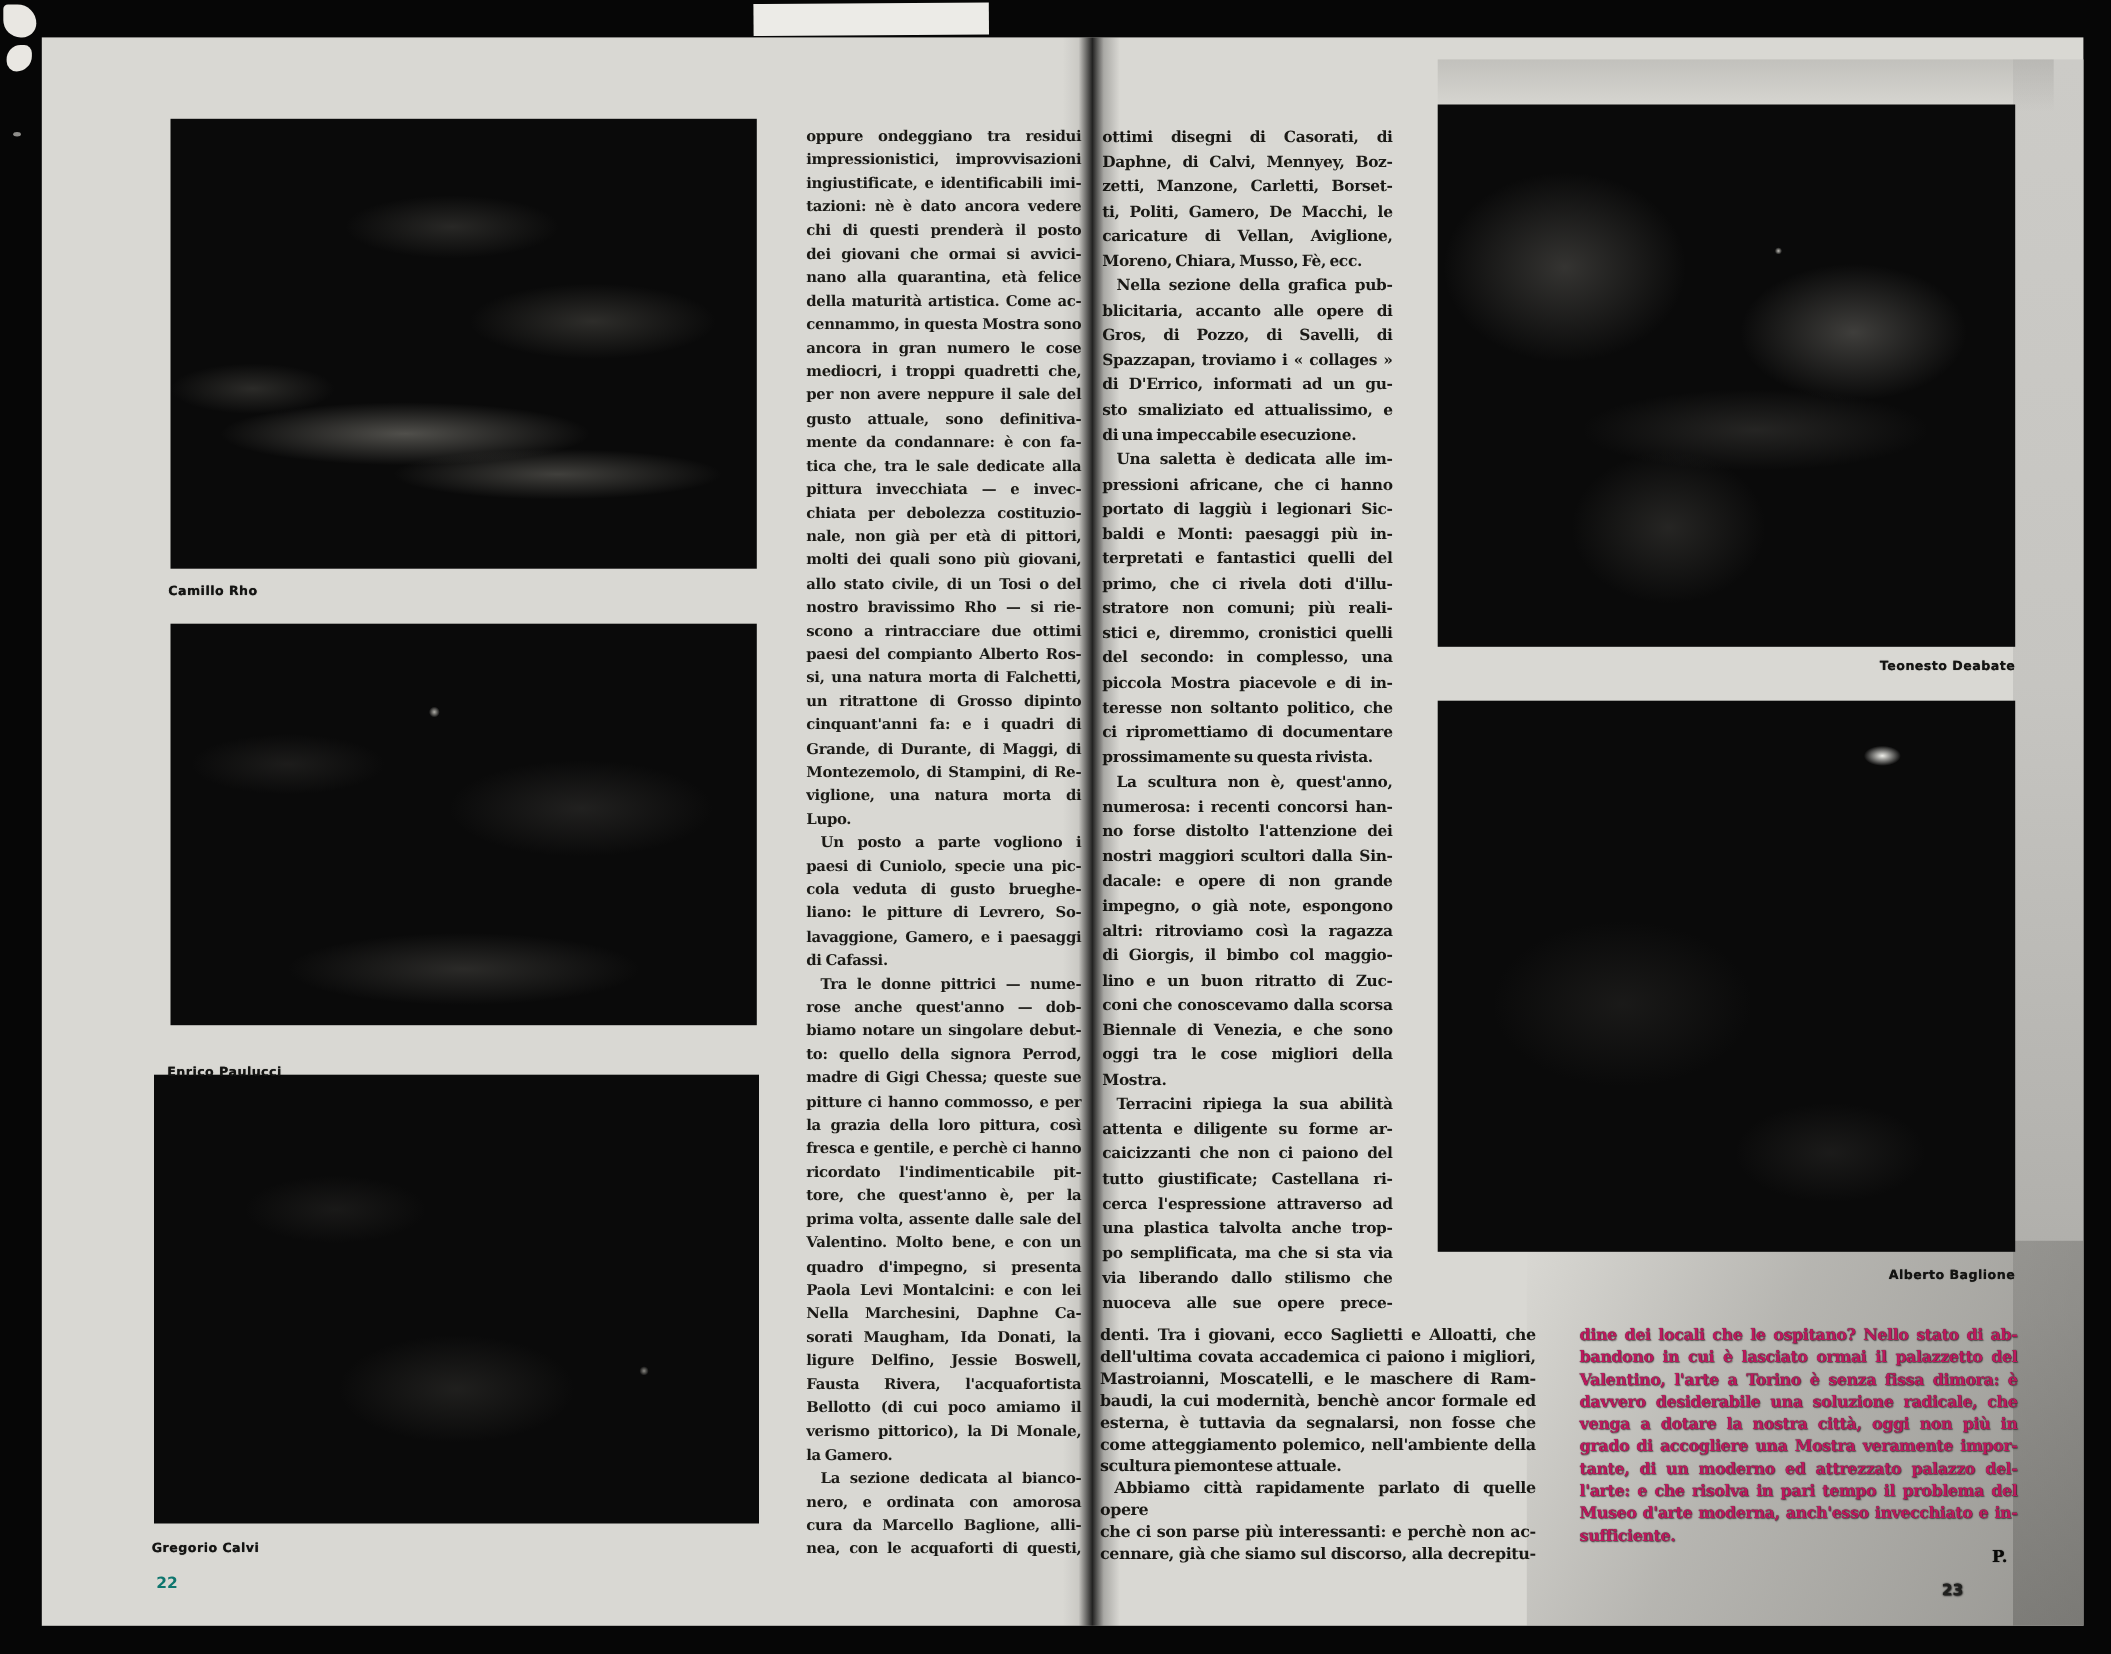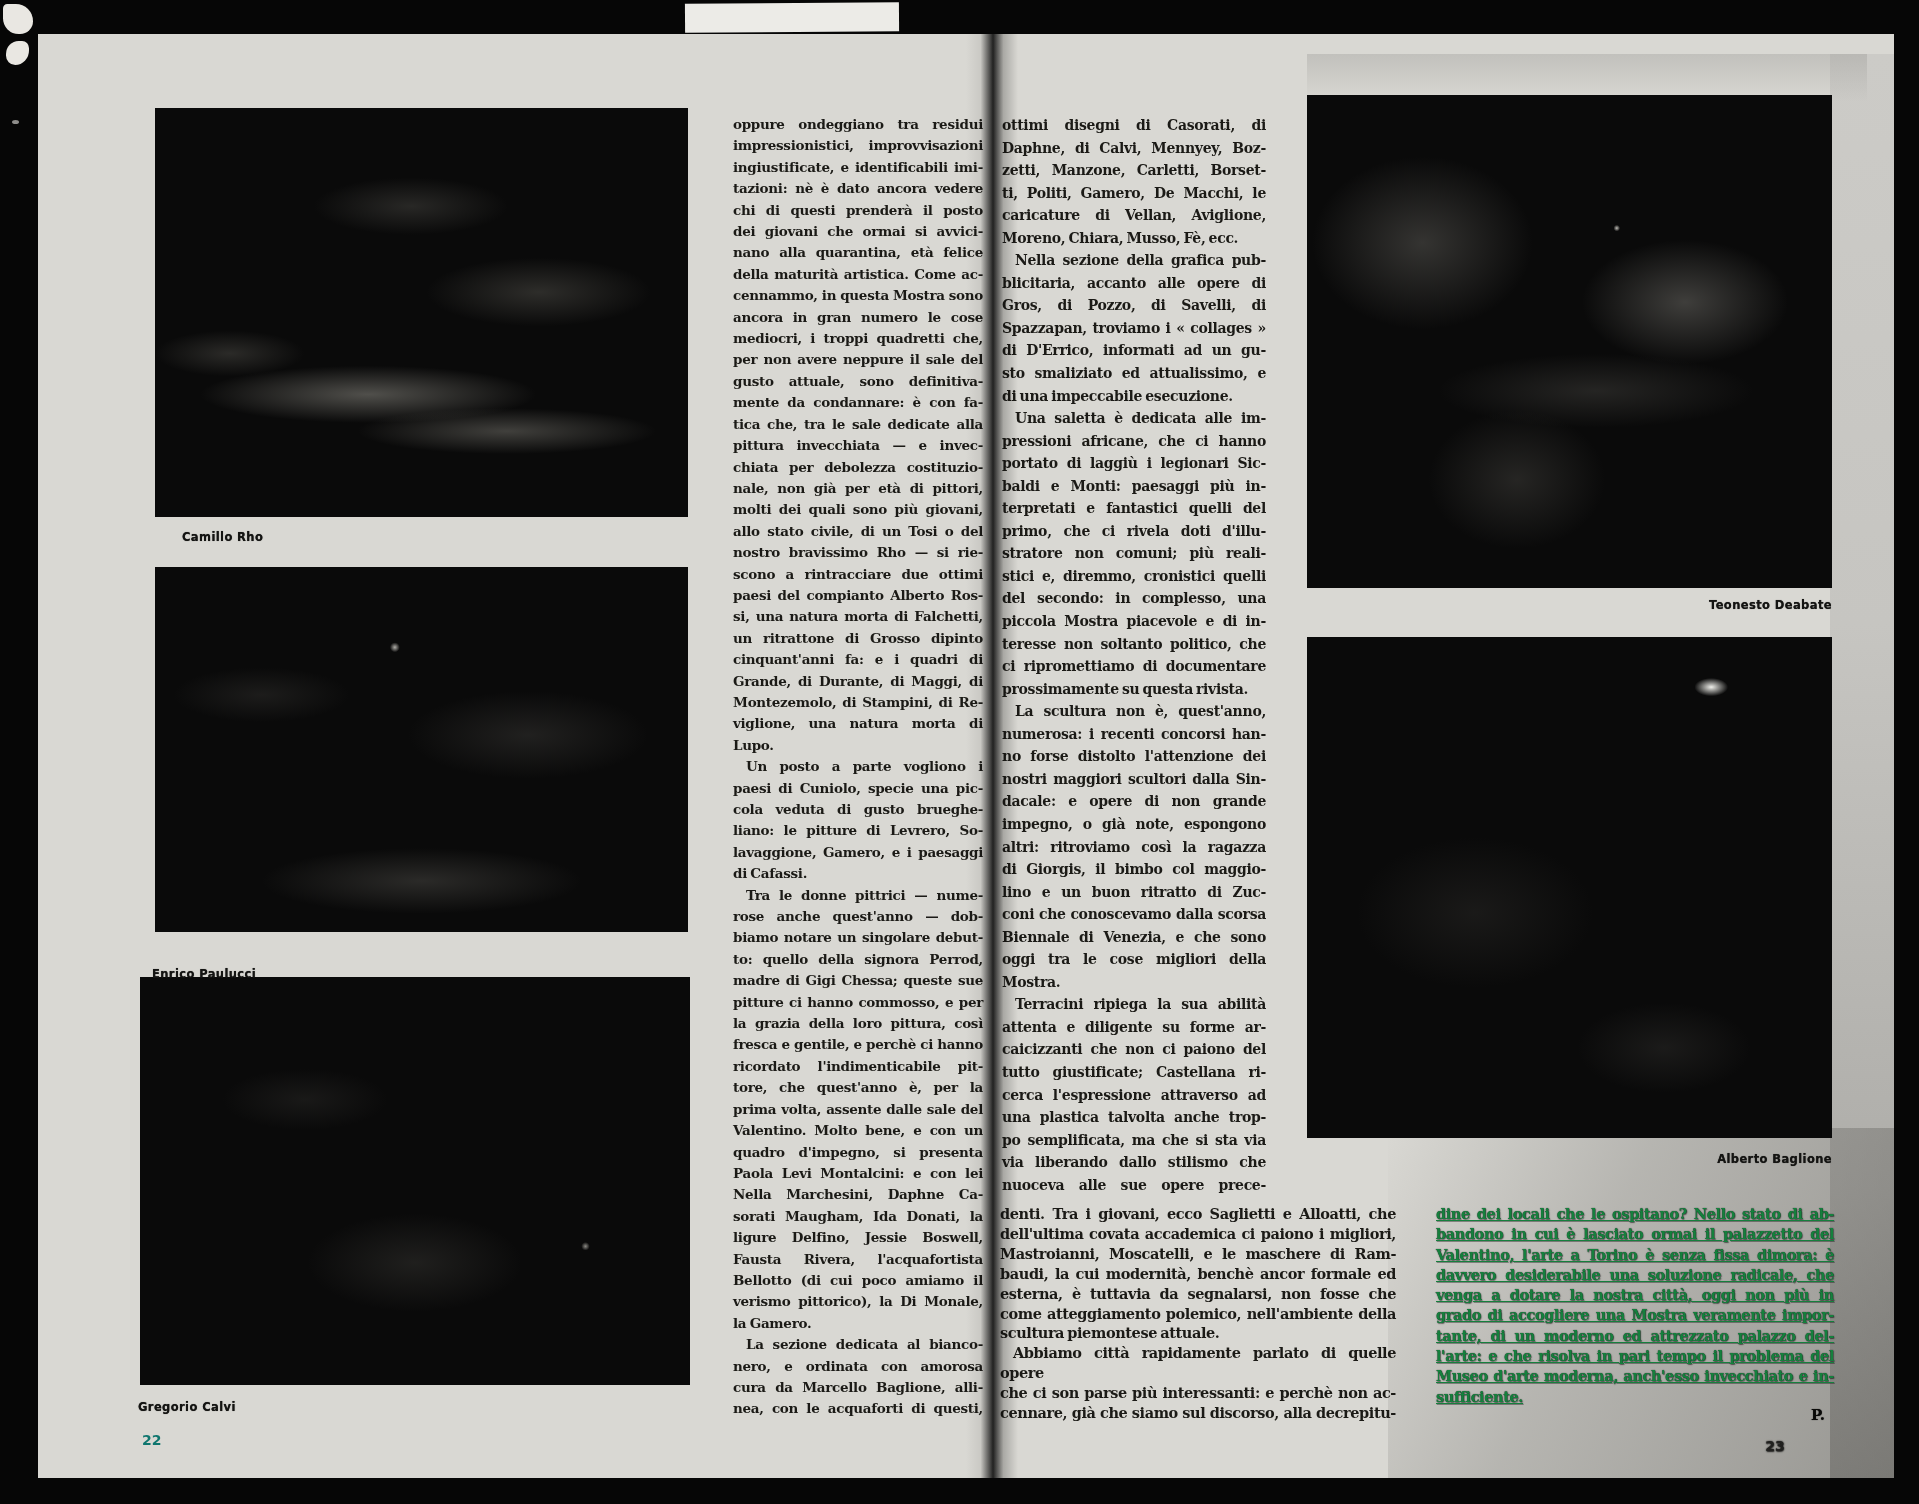--- a/index.html
+++ b/index.html
@@ -66,21 +66,21 @@
   .folio-r{width:100px;text-align:center;color:#21211f;text-shadow:0 0 1.6px rgba(0,0,0,.9),.6px .6px 1.5px rgba(0,0,0,.7);}
   .sig{position:absolute;left:1687px;top:1372px;width:100px;text-align:right;z-index:2;
     font-weight:bold;font-size:15px;color:#0a0a08;text-shadow:0 0 1px rgba(0,0,0,.8);}
 
   
   .col{position:absolute;z-index:2;color:#1b1a16;font-weight:700;}
   .col-l{left:695px;top:80px;width:250px;font-size:13.5px;line-height:21.4px;letter-spacing:-.3px;word-spacing:-1px;}
   .col-r{left:964px;top:80px;width:264px;font-size:14px;line-height:22.55px;letter-spacing:-.3px;word-spacing:-1.5px;}
   .blk-l{left:962px;top:1170px;width:396px;font-size:14.5px;line-height:19.9px;letter-spacing:-.4px;word-spacing:-1.5px;}
   .blk-r{left:1398px;top:1170px;width:398px;font-size:14.5px;line-height:20.3px;letter-spacing:-.4px;word-spacing:-1.5px;}
-  .heavy{color:#15803d;text-decoration:underline;}
+  .heavy{color:#be185d;}
   .heavy .tline{text-shadow:0 0 1px rgba(0,0,0,.85),.7px .7px 1.2px rgba(0,0,0,.5);}
   .tline{text-align:justify;text-align-last:justify;-moz-text-align-last:justify;}
   .tline.pend{text-align-last:left;-moz-text-align-last:left;}
   .tline.ind{text-indent:13px;}
 </style>
 </head>
 <body>
 
 <div class="scan">
 
@@ -89,21 +89,21 @@
   <div class="artifact a3"></div>
   <div class="top-label"></div>
 
   <div class="spread">
 
     <div class="shade shade-margin"></div>
     <div class="shade shade-br"></div>
     <div class="shade shade-top-r"></div>
 
     <div class="photo photo1"></div>
-    <div class="cap" style="left:115px;top:496px;margin-left:29px;">Camillo Rho</div>
+    <div class="cap" style="left:115px;top:496px;">Camillo Rho</div>
 
     <div class="photo photo2"></div>
     <div class="cap" style="left:114px;top:933px;">Enrico Paulucci</div>
 
     <div class="photo photo3"></div>
     <div class="cap" style="left:100px;top:1366px;">Gregorio Calvi</div>
 
     <div class="folio" style="left:104px;top:1398px;">22</div>
 
     <div class="col col-l">

